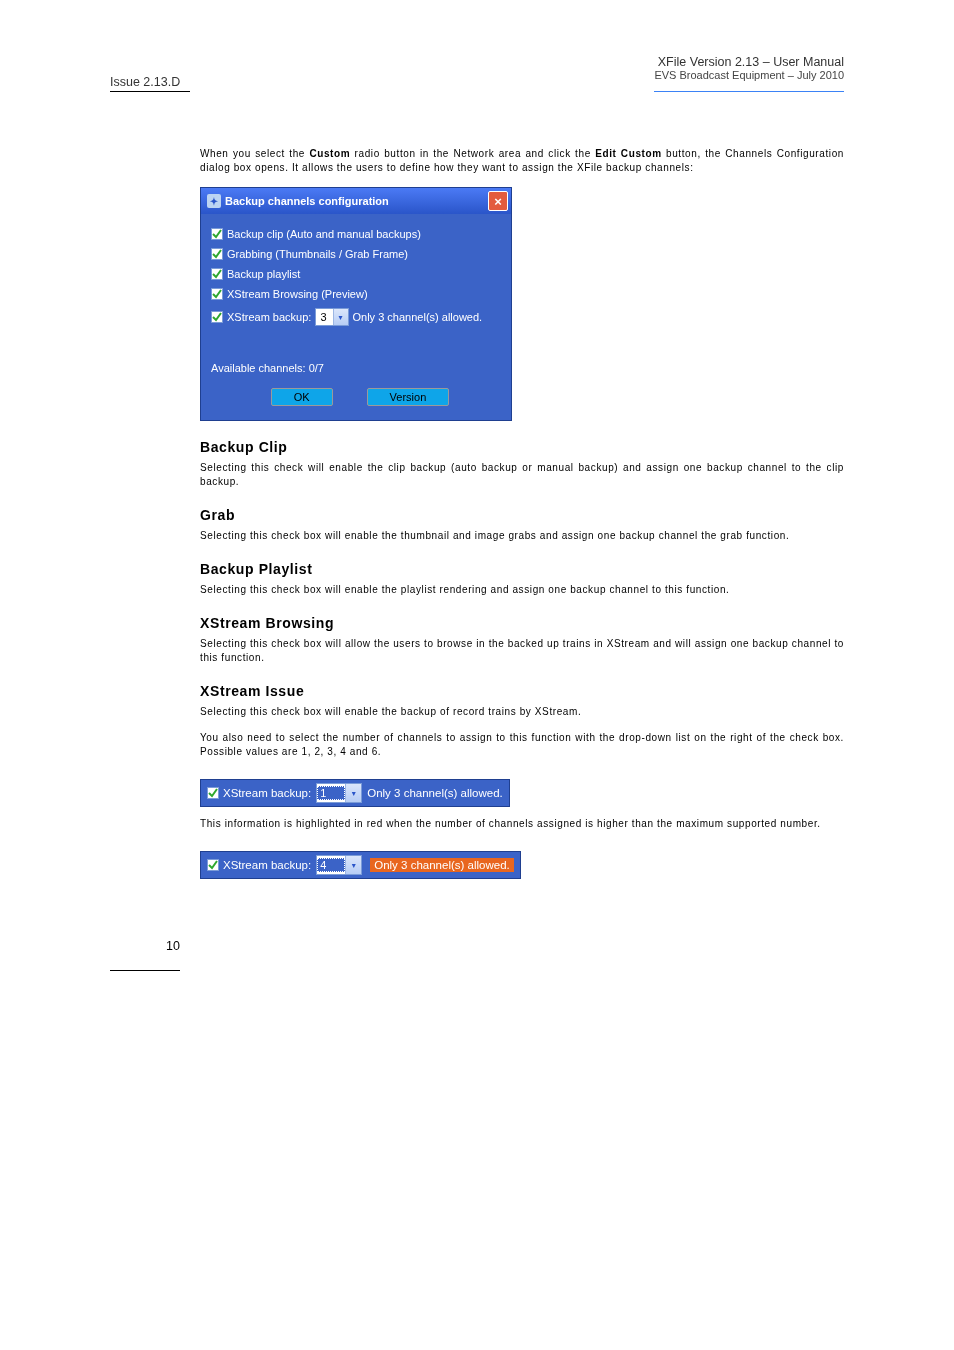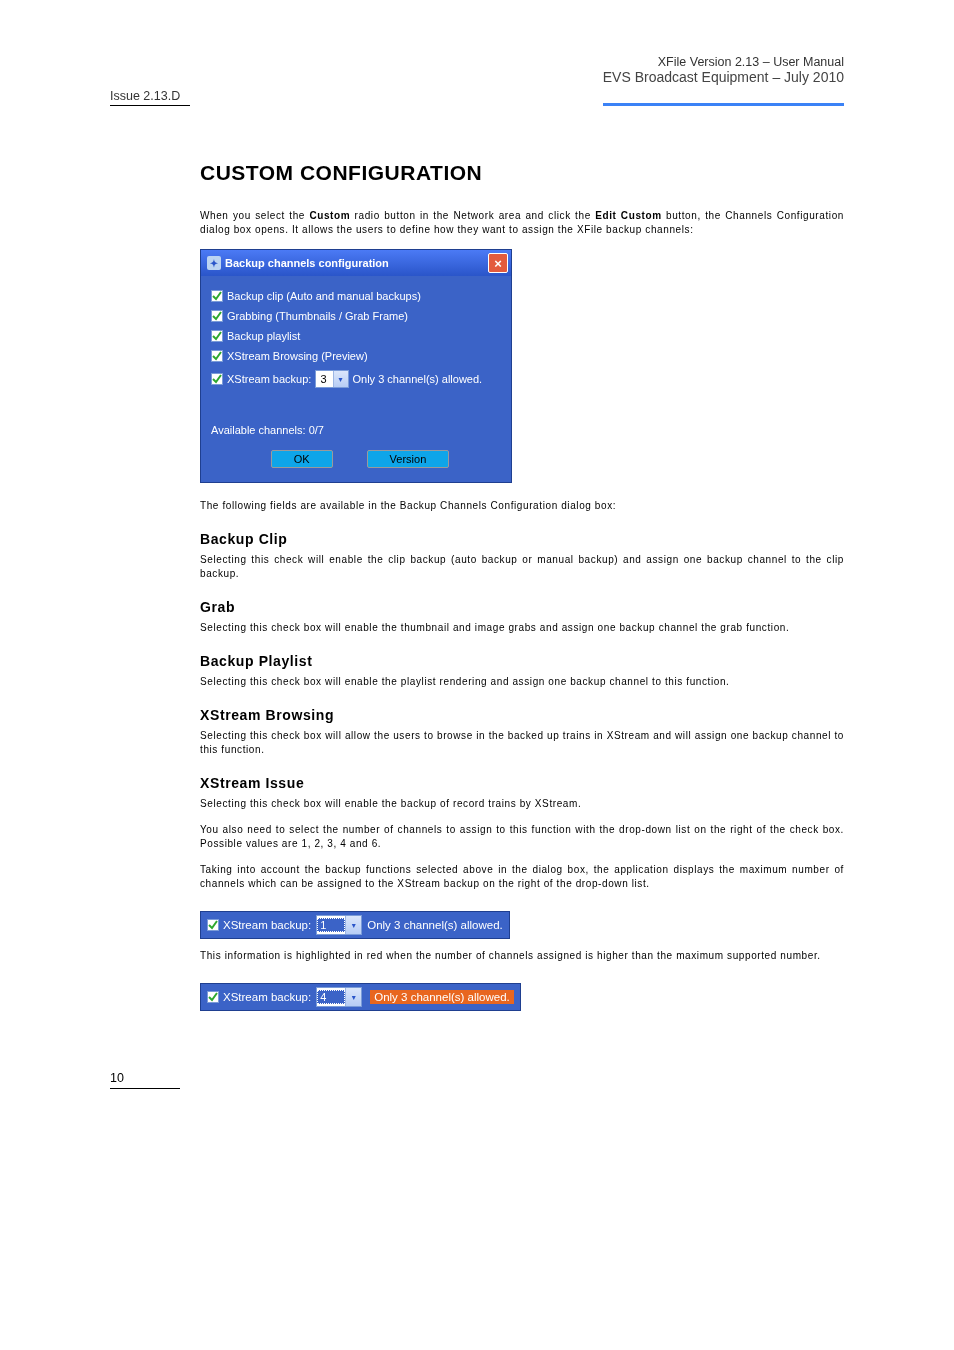--- a/index.html
+++ b/index.html
@@ -30,24 +30,24 @@
     border-bottom: 1px solid #000;
     min-width: 80px;
   }
   .header-right {
     text-align: right;
   }
   .header-right .line1 {
     font-size: 12.5px;
   }
   .header-right .line2 {
-    font-size: 14px;
+    font-size: 11px;
     color: #444;
-    border-bottom: 3px solid #3b82f6;
-    padding-bottom: 18px;
+    border-bottom: 1px solid #3b82f6;
+    padding-bottom: 10px;
     display: inline-block;
     float: right;
   }
   .header-rule { clear:both; height: 0; }
   .content {
     margin-top: 55px;
     margin-left: 90px;
   }
   h1.section {
     font-size: 21px;
@@ -204,39 +204,38 @@
     font-size:8px; color:#2a55c9;
   }
   .footer {
     margin-top: 50px;
     font-size: 12.5px;
   }
   .footer .pn {
     display:inline-block;
     border-bottom: 1px solid #000;
     min-width: 70px;
-    text-align: left;
-    padding-bottom: 3px;
+    text-align: right;
+    padding-bottom: 17px;
   }
 </style>
 </head>
 <body>
 
 <div class="page">
   <div class="header">
     <div class="header-left">Issue 2.13.D</div>
     <div class="header-right">
       <div class="line1">XFile Version 2.13 – User Manual</div>
       <div class="line2">EVS Broadcast Equipment – July 2010</div>
       <div class="header-rule"></div>
     </div>
   </div>
 
   <div class="content">
-    <h1 class="section">CUSTOM CONFIGURATION</h1>
 
     <p class="body">
       <span>When you select the </span><b>Custom</b><span> radio button in the Network area and click the </span><b>Edit Custom</b><span> button, the Channels Configuration dialog box opens. It allows the users to define how they want to assign the XFile backup channels:</span>
     </p>
 
     
     <div class="dialog">
       <div class="dialog-titlebar">
         <div class="title-left">
           <span class="logo-icon">✦</span>
@@ -291,38 +290,36 @@
           <span>Only 3 channel(s) allowed.</span>
         </div>
         <div class="avail">Available channels: 0/7</div>
         <div class="dialog-buttons">
           <div class="win-btn">OK</div>
           <div class="win-btn">Version</div>
         </div>
       </div>
     </div>
 
-    <p class="body">The following fields are available in the Backup Channels Configuration dialog box:</p>
 
     <h3 class="field">Backup Clip</h3>
     <p class="body">Selecting this check will enable the clip backup (auto backup or manual backup) and assign one backup channel to the clip backup.</p>
 
     <h3 class="field">Grab</h3>
     <p class="body">Selecting this check box will enable the thumbnail and image grabs and assign one backup channel the grab function.</p>
 
     <h3 class="field">Backup Playlist</h3>
     <p class="body">Selecting this check box will enable the playlist rendering and assign one backup channel to this function.</p>
 
     <h3 class="field">XStream Browsing</h3>
     <p class="body">Selecting this check box will allow the users to browse in the backed up trains in XStream and will assign one backup channel to this function.</p>
 
     <h3 class="field">XStream Issue</h3>
     <p class="body">Selecting this check box will enable the backup of record trains by XStream.</p>
     <p class="body">You also need to select the number of channels to assign to this function with the drop-down list on the right of the check box. Possible values are 1, 2, 3, 4 and 6.</p>
-    <p class="body">Taking into account the backup functions selected above in the dialog box, the application displays the maximum number of channels which can be assigned to the XStream backup on the right of the drop-down list.</p>
 
     <div class="strip">
       <span class="chk">
           <svg viewBox="0 0 10 10">
             <polyline points="1,5 4,8 9,1" fill="none" stroke="#2fa82f" stroke-width="2"></polyline>
           </svg>
         </span>
       <span>XStream backup:</span>
       <span class="dd2">
         <span class="dd-val">1</span>

